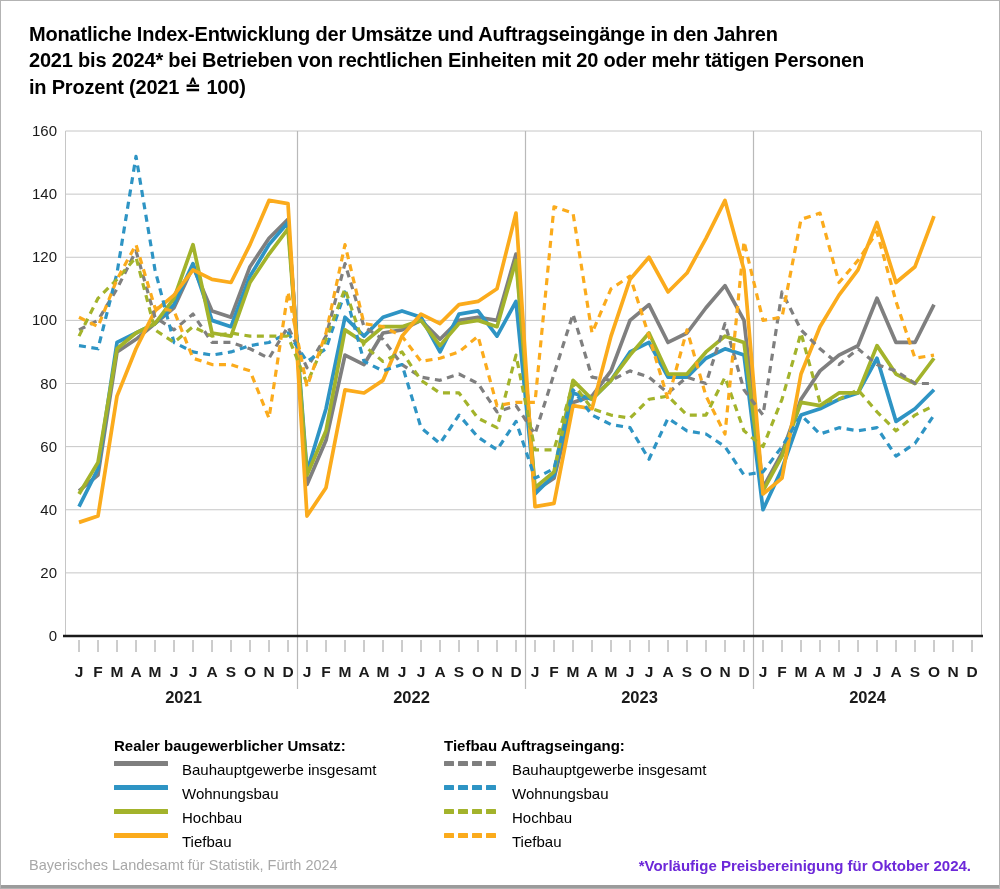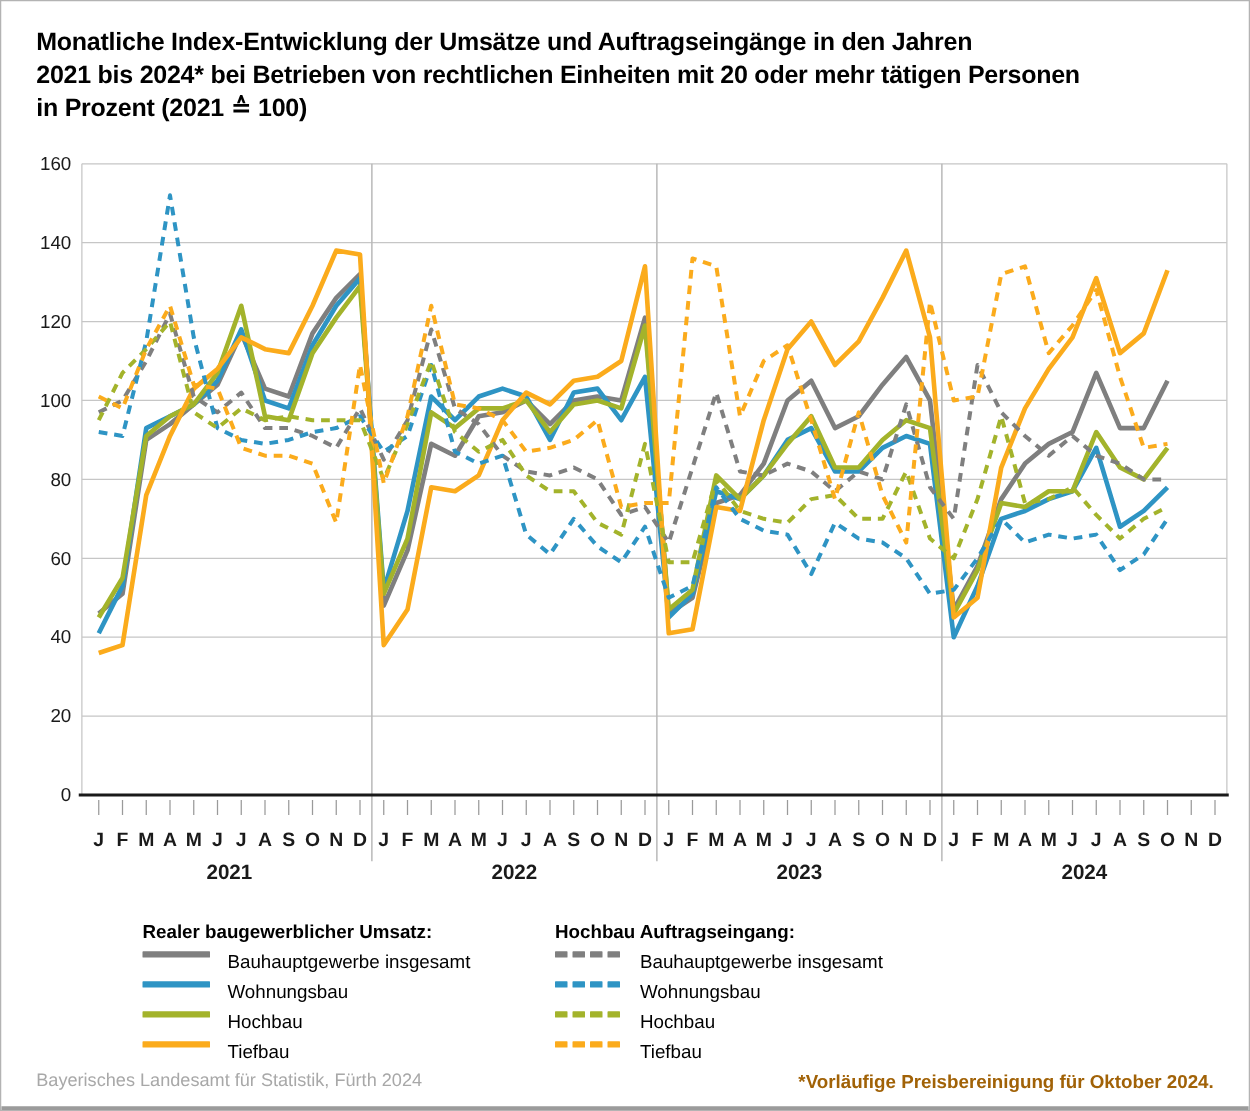--- a/index.html
+++ b/index.html
@@ -14,21 +14,21 @@
   .legend-col.c1{left:75px;margin-left:38px;}
   .legend-col.c2{left:443px;}
   .legend-header{font-size:15px;font-weight:bold;color:#000;margin-bottom:7px;}
   .legend-row{display:flex;align-items:flex-start;height:24px;}
   .sw{width:54px;margin-right:14px;display:flex;align-items:center;gap:4px;flex:0 0 54px;}
   .sw .bar{height:4.5px;border-radius:0.5px;}
   .sw .bar.full{width:54px;}
   .sw .bar.dash{width:10px;}
   .legend-label{font-size:15px;color:#000;}
   .footer-source{position:absolute;left:28px;top:856px;font-size:14.5px;color:#a8a8a8;}
-  .footer-note{position:absolute;right:28px;top:856px;font-size:15px;font-weight:bold;color:#a16207;}
+  .footer-note{position:absolute;right:28px;top:856px;font-size:15px;font-weight:bold;color:#6d28d9;}
   .bottom-bar{position:absolute;left:0;right:0;bottom:0;height:3px;background:#9b9b9b;}
 </style>
 </head>
 <body>
 
 <div class="page">
   <div class="title">Monatliche Index-Entwicklung der Umsätze und Auftragseingänge in den Jahren
 2021 bis 2024* bei Betrieben von rechtlichen Einheiten mit 20 oder mehr tätigen Personen
 in Prozent (2021 ≙ 100)</div>
 
@@ -204,21 +204,21 @@
           </div>
           <div class="legend-row">
             <span class="sw">
               <span class="bar full" style="background: rgb(251, 171, 28);"></span>
             </span>
             <span class="legend-label">Tiefbau</span>
           </div>
         </div>
     </div>
     <div class="legend-col c2">
-      <div class="legend-header">Hochbau Auftragseingang:</div>
+      <div class="legend-header">Tiefbau Auftragseingang:</div>
       <div class="legend-items" id="legend-ae">
           <div class="legend-row">
             <span class="sw">
               <span class="bar dash" style="background: rgb(127, 127, 127);"></span>
               <span class="bar dash" style="background: rgb(127, 127, 127);"></span>
               <span class="bar dash" style="background: rgb(127, 127, 127);"></span>
               <span class="bar dash" style="background: rgb(127, 127, 127);"></span>
             </span>
             <span class="legend-label">Bauhauptgewerbe insgesamt</span>
           </div>

